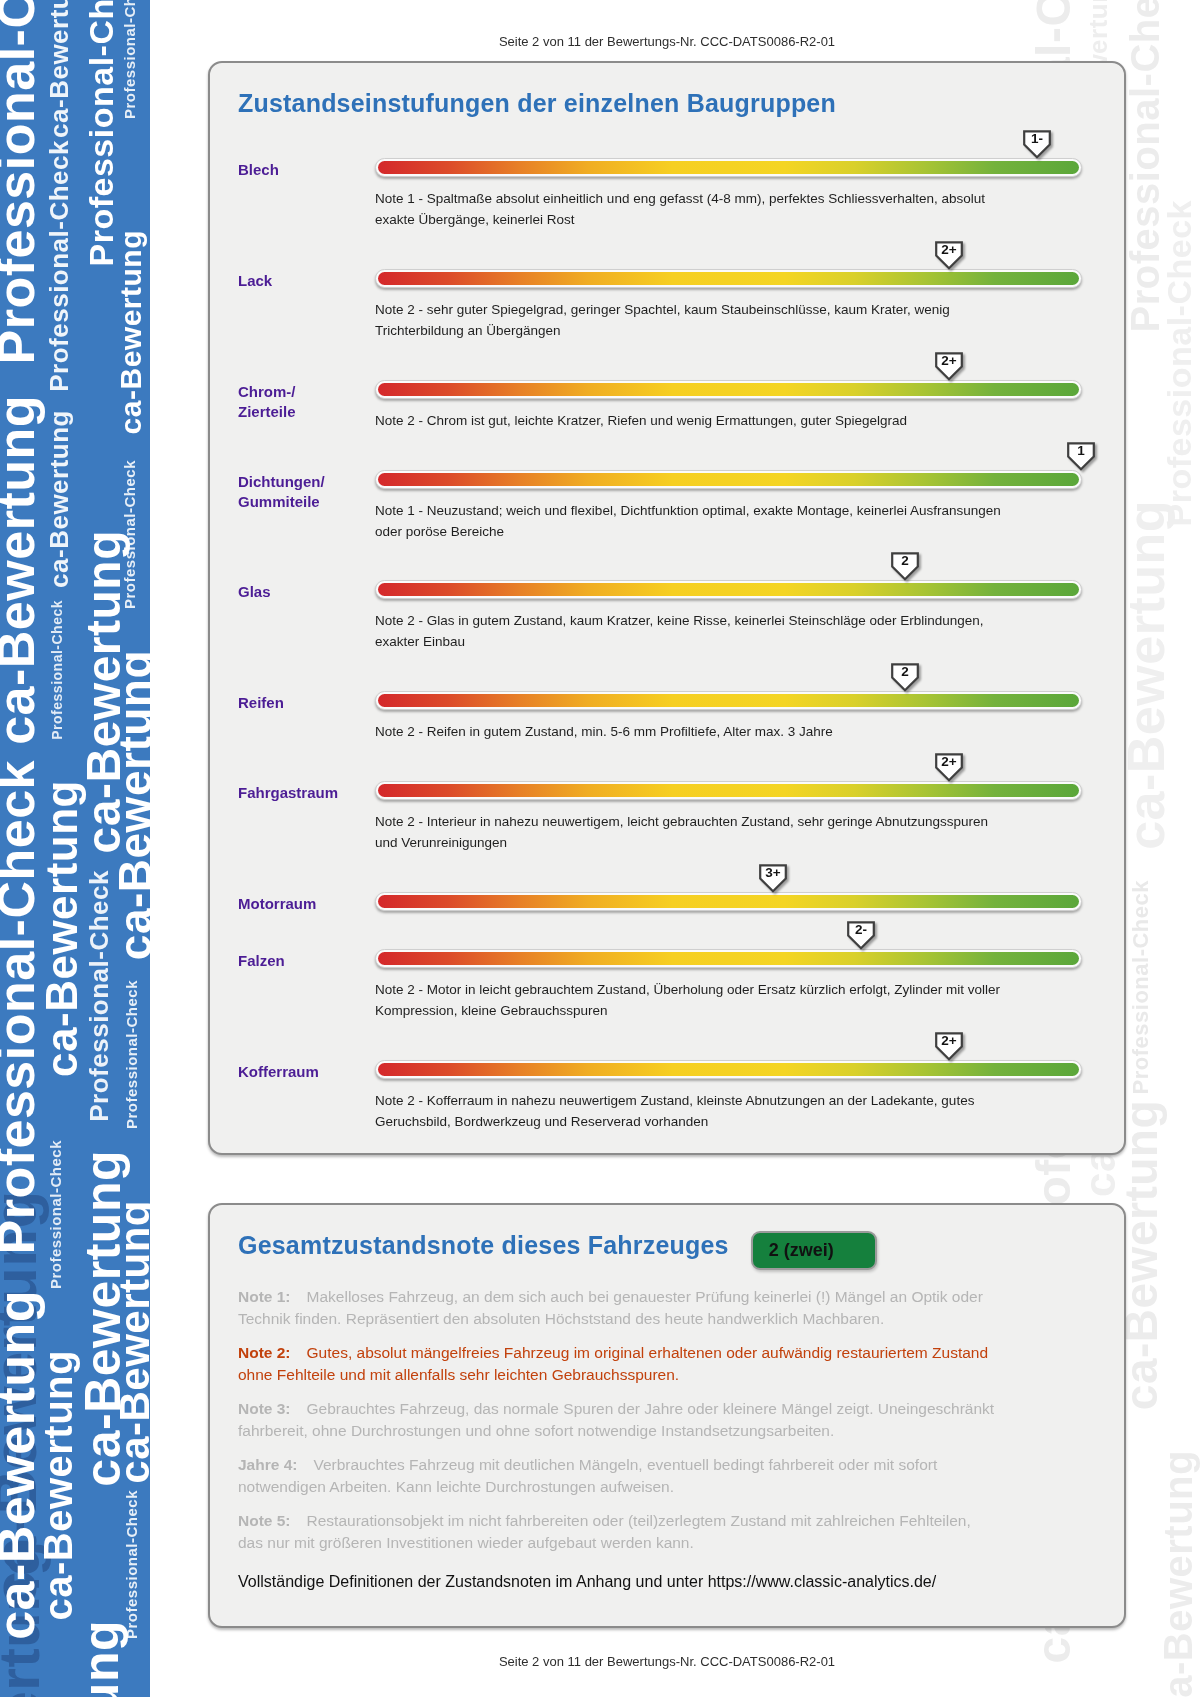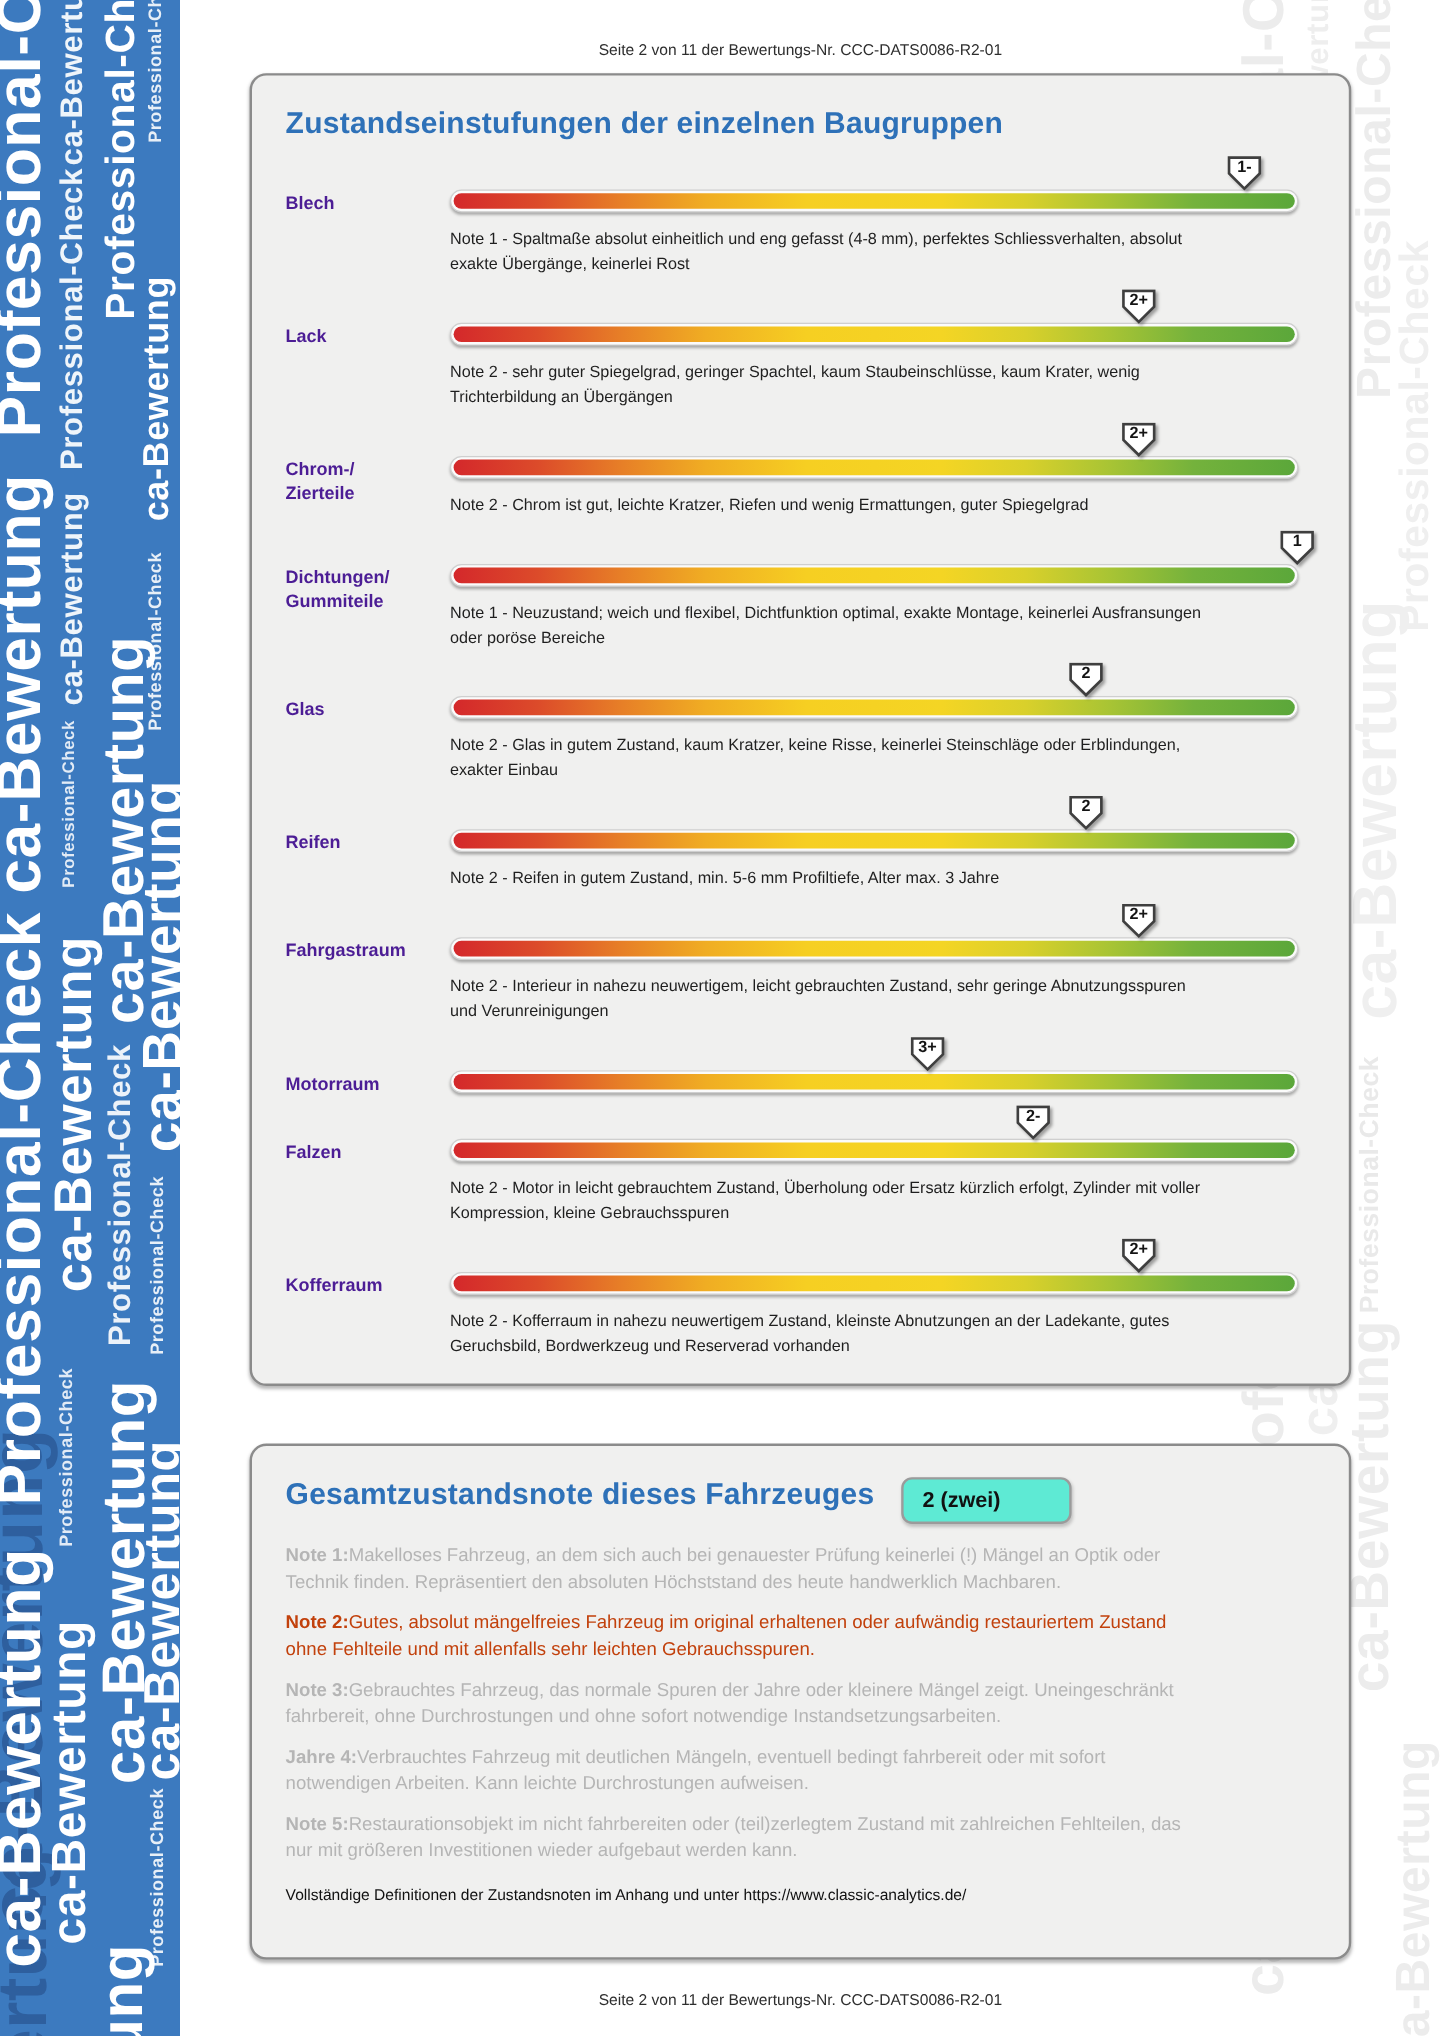--- a/index.html
+++ b/index.html
@@ -32,26 +32,26 @@
        background:linear-gradient(90deg,#d4282b 0%,#dc4b2a 10%,#e77f27 20%,#f0ad23 30%,
                   #f6cf22 42%,#f4d524 58%,#d9d02b 68%,#a8c434 78%,#74b23c 88%,#5ba73a 100%);}
   .marker{position:absolute;top:-29px;width:30px;filter:drop-shadow(2px 2px 1.2px rgba(0,0,0,.35));}
   .mtext{font-family:"Liberation Sans",sans-serif;font-size:13.5px;font-weight:bold;fill:#141414;}
   .note{margin-top:12px;padding-right:70px;font-size:13.5px;line-height:1.55;color:#1f1f1f;}
 
   
   .panel2{margin-top:48px;padding:26px 28px 22px 28px;}
   .p2head{display:flex;align-items:flex-start;gap:22px;margin-bottom:16px;}
   .p2head h1{margin:0;font-size:25px;color:#2e71b8;letter-spacing:.2px;}
-  .gradebox{border:2px solid #9b9b9b;border-radius:9px;background:#5eead4;padding:7px 26px 7px 16px;
+  .gradebox{border:2px solid #9b9b9b;border-radius:9px;background:#15803d;padding:7px 10px 7px 16px;
             font-size:18px;font-weight:bold;color:#111;box-shadow:1px 2px 3px rgba(0,0,0,.2);min-width:96px;}
   .def{margin:0 0 11px;font-size:15.5px;line-height:1.45;padding-right:100px;color:#b5b5b5;}
-  .def b{margin-right:0;}
+  .def b{margin-right:16px;}
   .def.em{color:#c2410c;}
-  .deffooter{margin:16px 0 20px;font-size:13px;line-height:1.45;color:#111;}
+  .deffooter{margin:16px 0 10px;font-size:16px;line-height:1.45;color:#111;}
 </style>
 </head>
 <body>
 
 <div class="page">
 
   <div class="wm-right">
     <span class="vt" style="left:1030px;top:-120px;font-size:48px;color:#ececec">Professional-Check</span>
     <span class="vt" style="left:1030px;top:420px;font-size:48px;color:#ececec">ca-Bewertung</span>
     <span class="vt" style="left:1030px;top:800px;font-size:48px;color:#ececec">Professional-Check</span>

